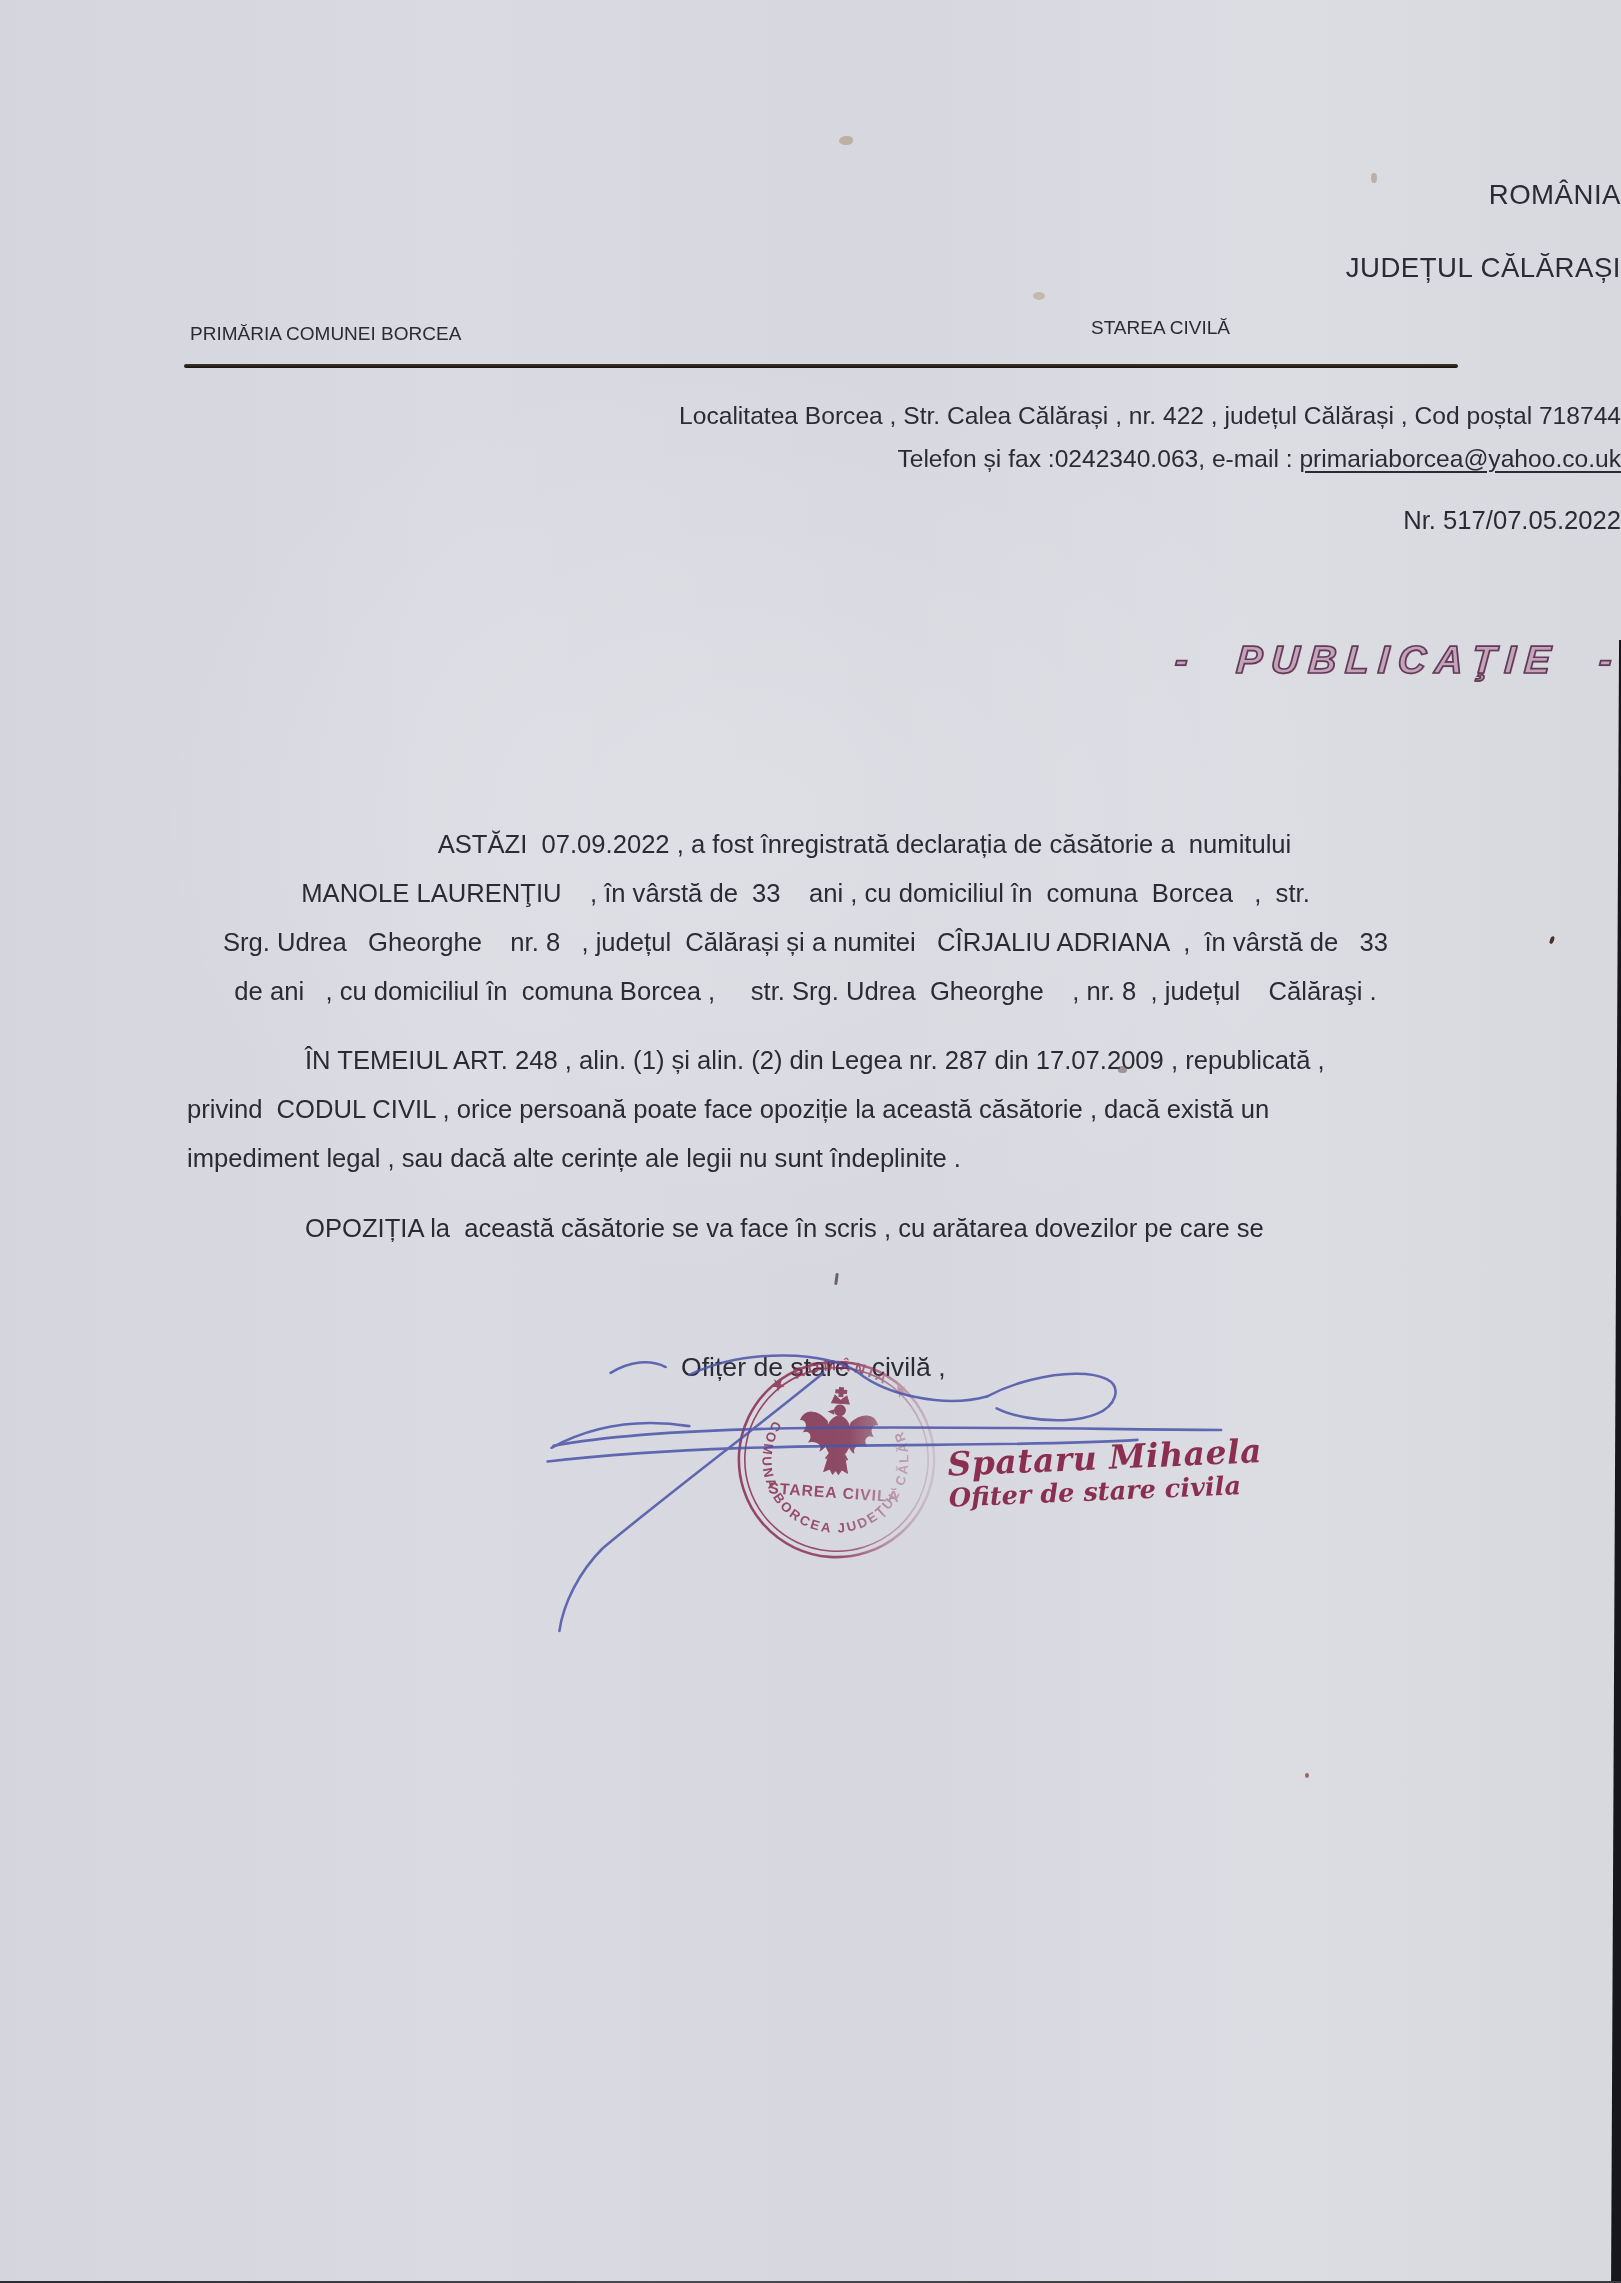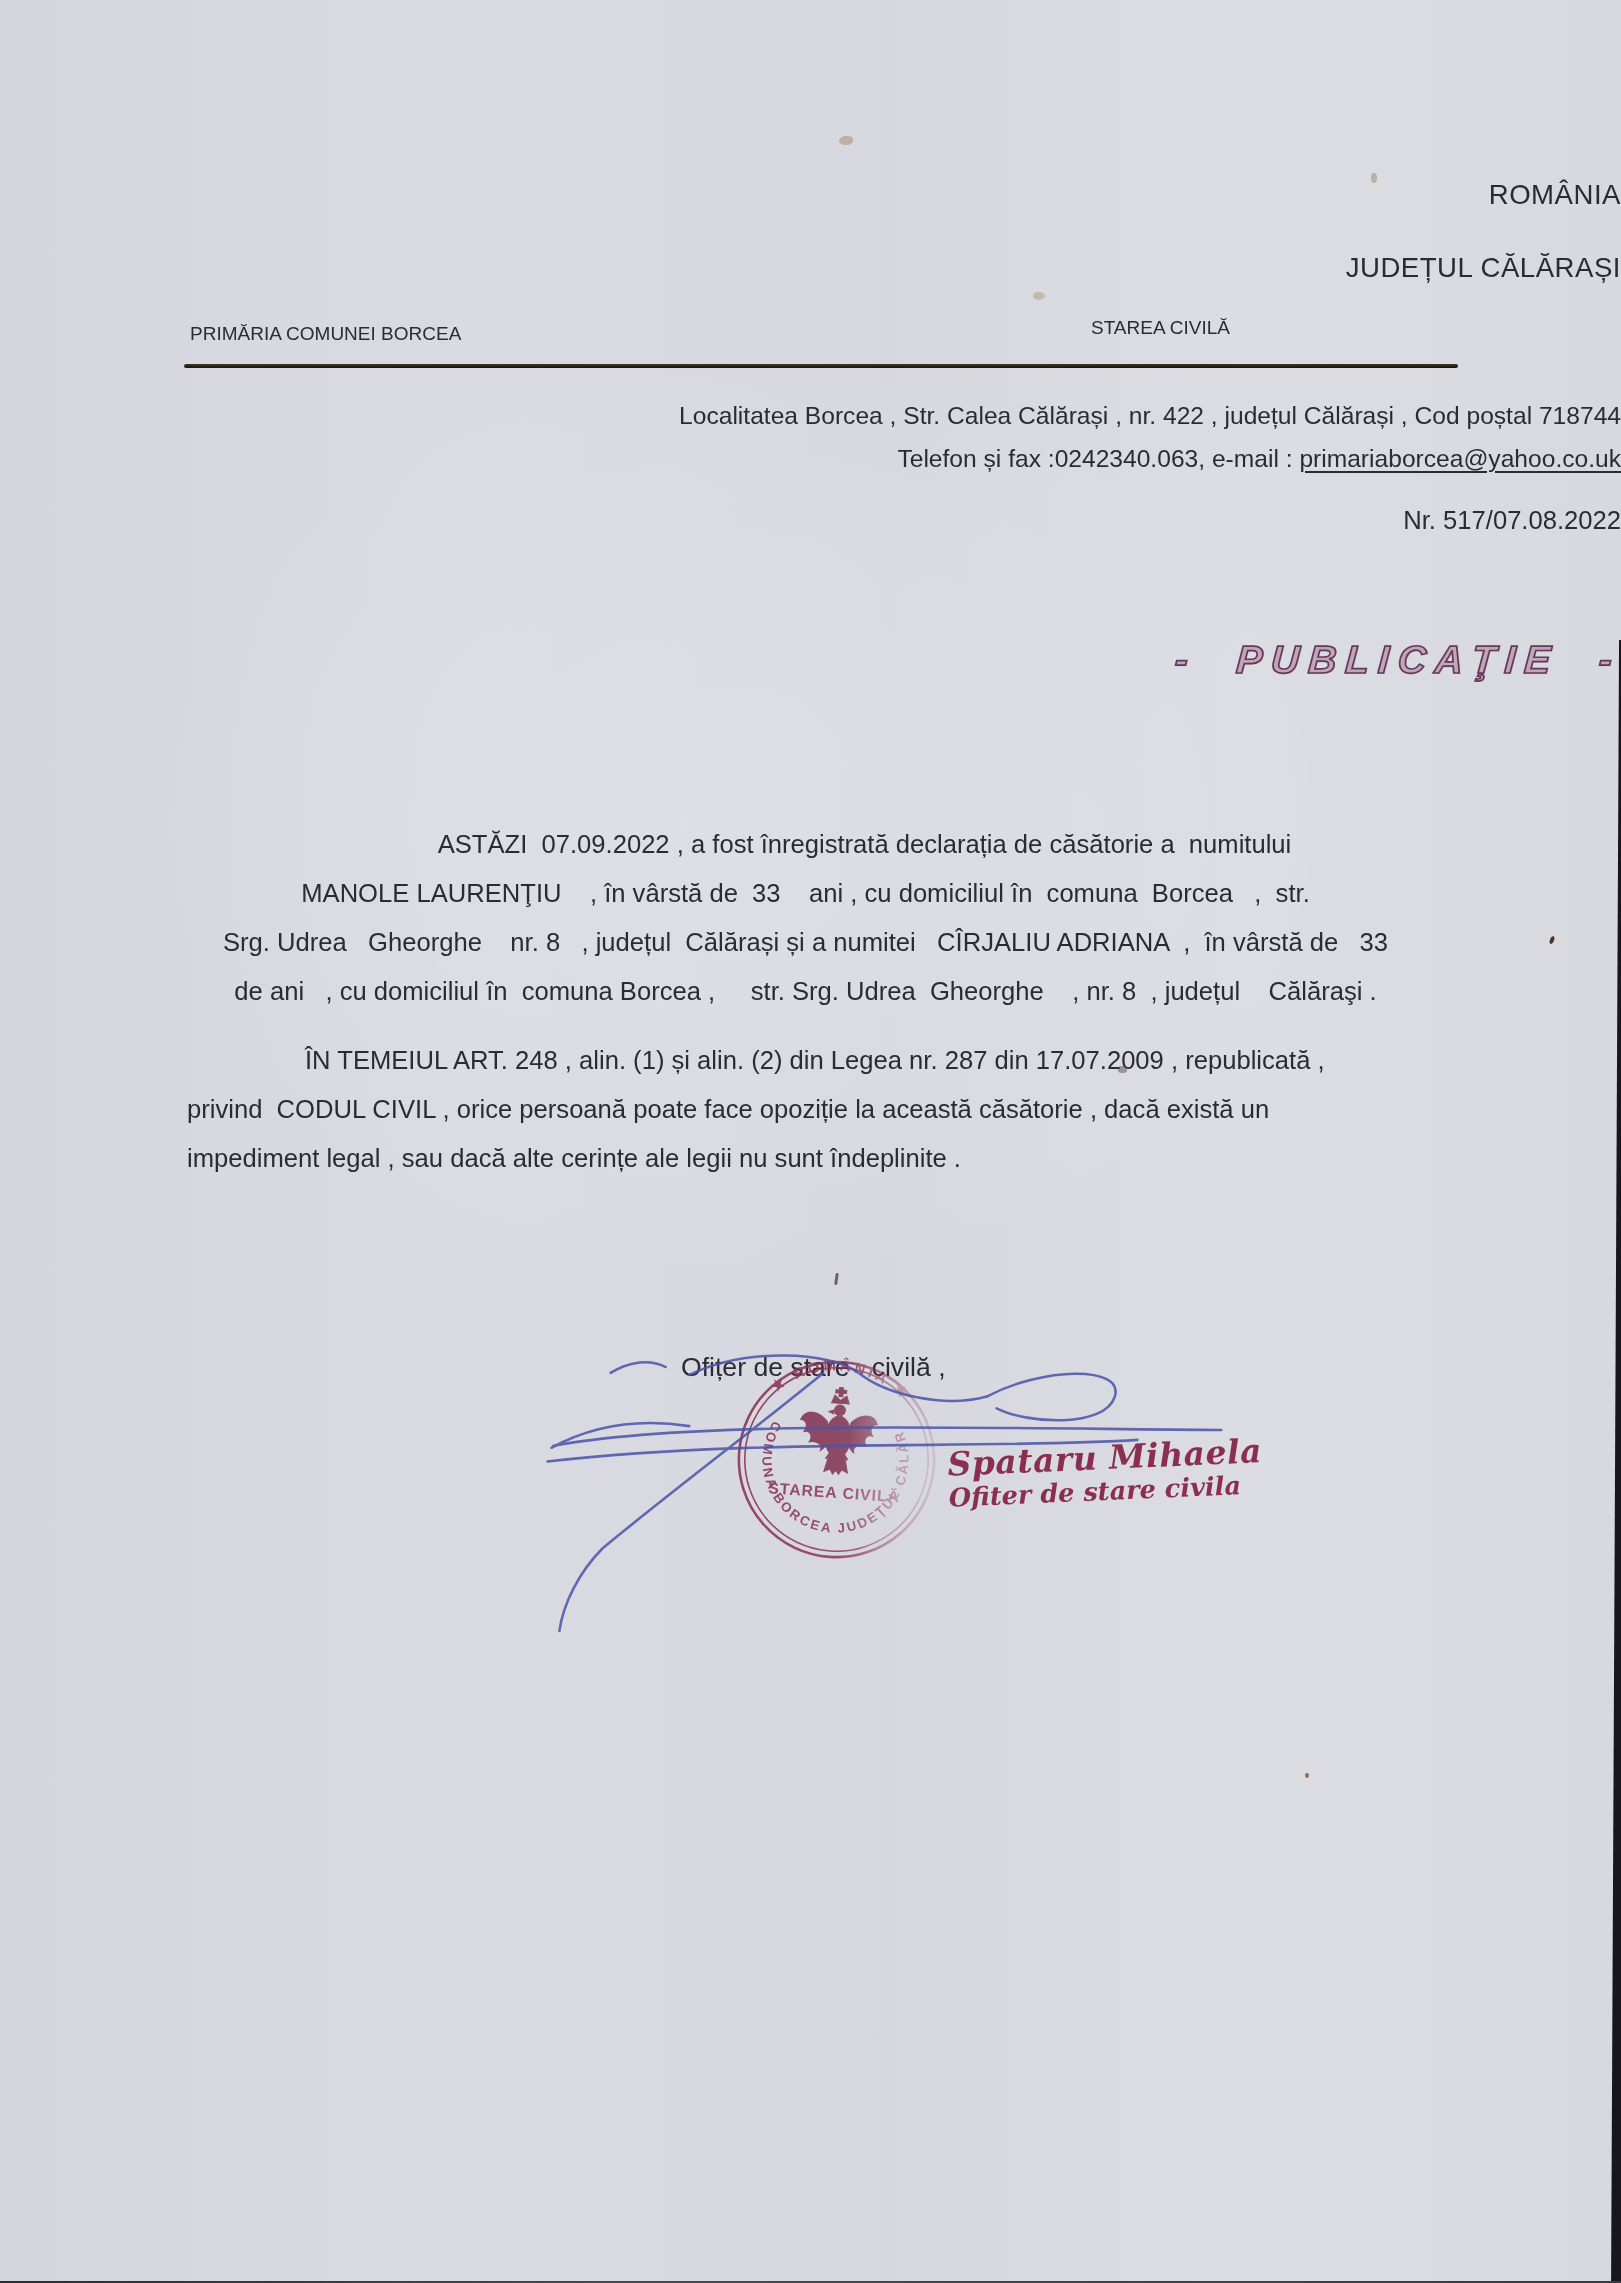--- a/index.html
+++ b/index.html
@@ -58,37 +58,38 @@
 <body>
 
 <div class="abs centered hdr" style="top:179px">ROMÂNIA</div>
 <div class="abs centered hdr" style="top:252px">JUDEȚUL CĂLĂRAȘI</div>
 <div class="abs inst" style="left:190px;top:323px">PRIMĂRIA COMUNEI BORCEA</div>
 <div class="abs inst" style="left:1091px;top:317px">STAREA CIVILĂ</div>
 <div class="abs" id="header-rule"></div>
 
 <div class="abs centered contact-line" style="top:402px">Localitatea Borcea , Str. Calea Călărași , nr. 422 , județul Călărași , Cod poștal 718744</div>
 <div class="abs centered contact-line" style="top:445px"><span>Telefon și fax :0242340.063, e-mail : </span><span class="email">primariaborcea@yahoo.co.uk</span></div>
-<div class="abs centered" id="number-line" style="top:506px">Nr. 517/07.08.2022</div>
+<div class="abs centered" id="number-line" style="top:506px">Nr. 517/07.05.2022</div>
 
 <div class="abs centered" id="doc-title"><span>-  PUBLICAŢIE  -</span></div>
 
 <div id="body-paragraphs">
     <div class="abs para" style="top: 820px; text-align: center;">
       <div class="line indent"><span>ASTĂZI  07.09.2022 , a fost înregistrată declarația de căsătorie a  numitului</span></div>
       <div class="line"><span class="b">MANOLE LAURENŢIU</span><span>    , în vârstă de  33    ani , cu domiciliul în  comuna  Borcea   ,  str.</span></div>
       <div class="line"><span>Srg. Udrea   Gheorghe    nr. 8   , județul  Călărași și a numitei   </span><span class="b">CÎRJALIU ADRIANA</span><span>  ,  în vârstă de   33</span></div>
       <div class="line"><span>de ani   , cu domiciliul în  comuna Borcea ,     str. Srg. Udrea  Gheorghe    , nr. 8  , județul    Călăraşi .</span></div>
     </div>
     <div class="abs para" style="top: 1036px;">
       <div class="line indent"><span>ÎN TEMEIUL ART. 248 , alin. (1) și alin. (2) din Legea nr. 287 din 17.07.2009 , republicată ,</span></div>
       <div class="line"><span>privind  CODUL CIVIL , orice persoană poate face opoziție la această căsătorie , dacă există un</span></div>
       <div class="line"><span>impediment legal , sau dacă alte cerințe ale legii nu sunt îndeplinite .</span></div>
     </div>
     <div class="abs para" style="top: 1204px;">
+      <div class="line indent"><span>OPOZIȚIA la  această căsătorie se va face în scris , cu arătarea dovezilor pe care se</span></div>
     </div>
   </div>
 
 <div class="abs" id="officer-label">Ofițer de stare   civilă ,</div>
 
 <svg class="abs" id="stamp-svg" width="211" height="213" viewBox="0 0 214 216">
   <defs>
     <linearGradient id="fadeg" x1="0" y1="0" x2="1" y2="0">
       <stop offset="0" stop-color="#fff" stop-opacity="1"></stop>
       <stop offset="0.55" stop-color="#fff" stop-opacity="0.92"></stop>

